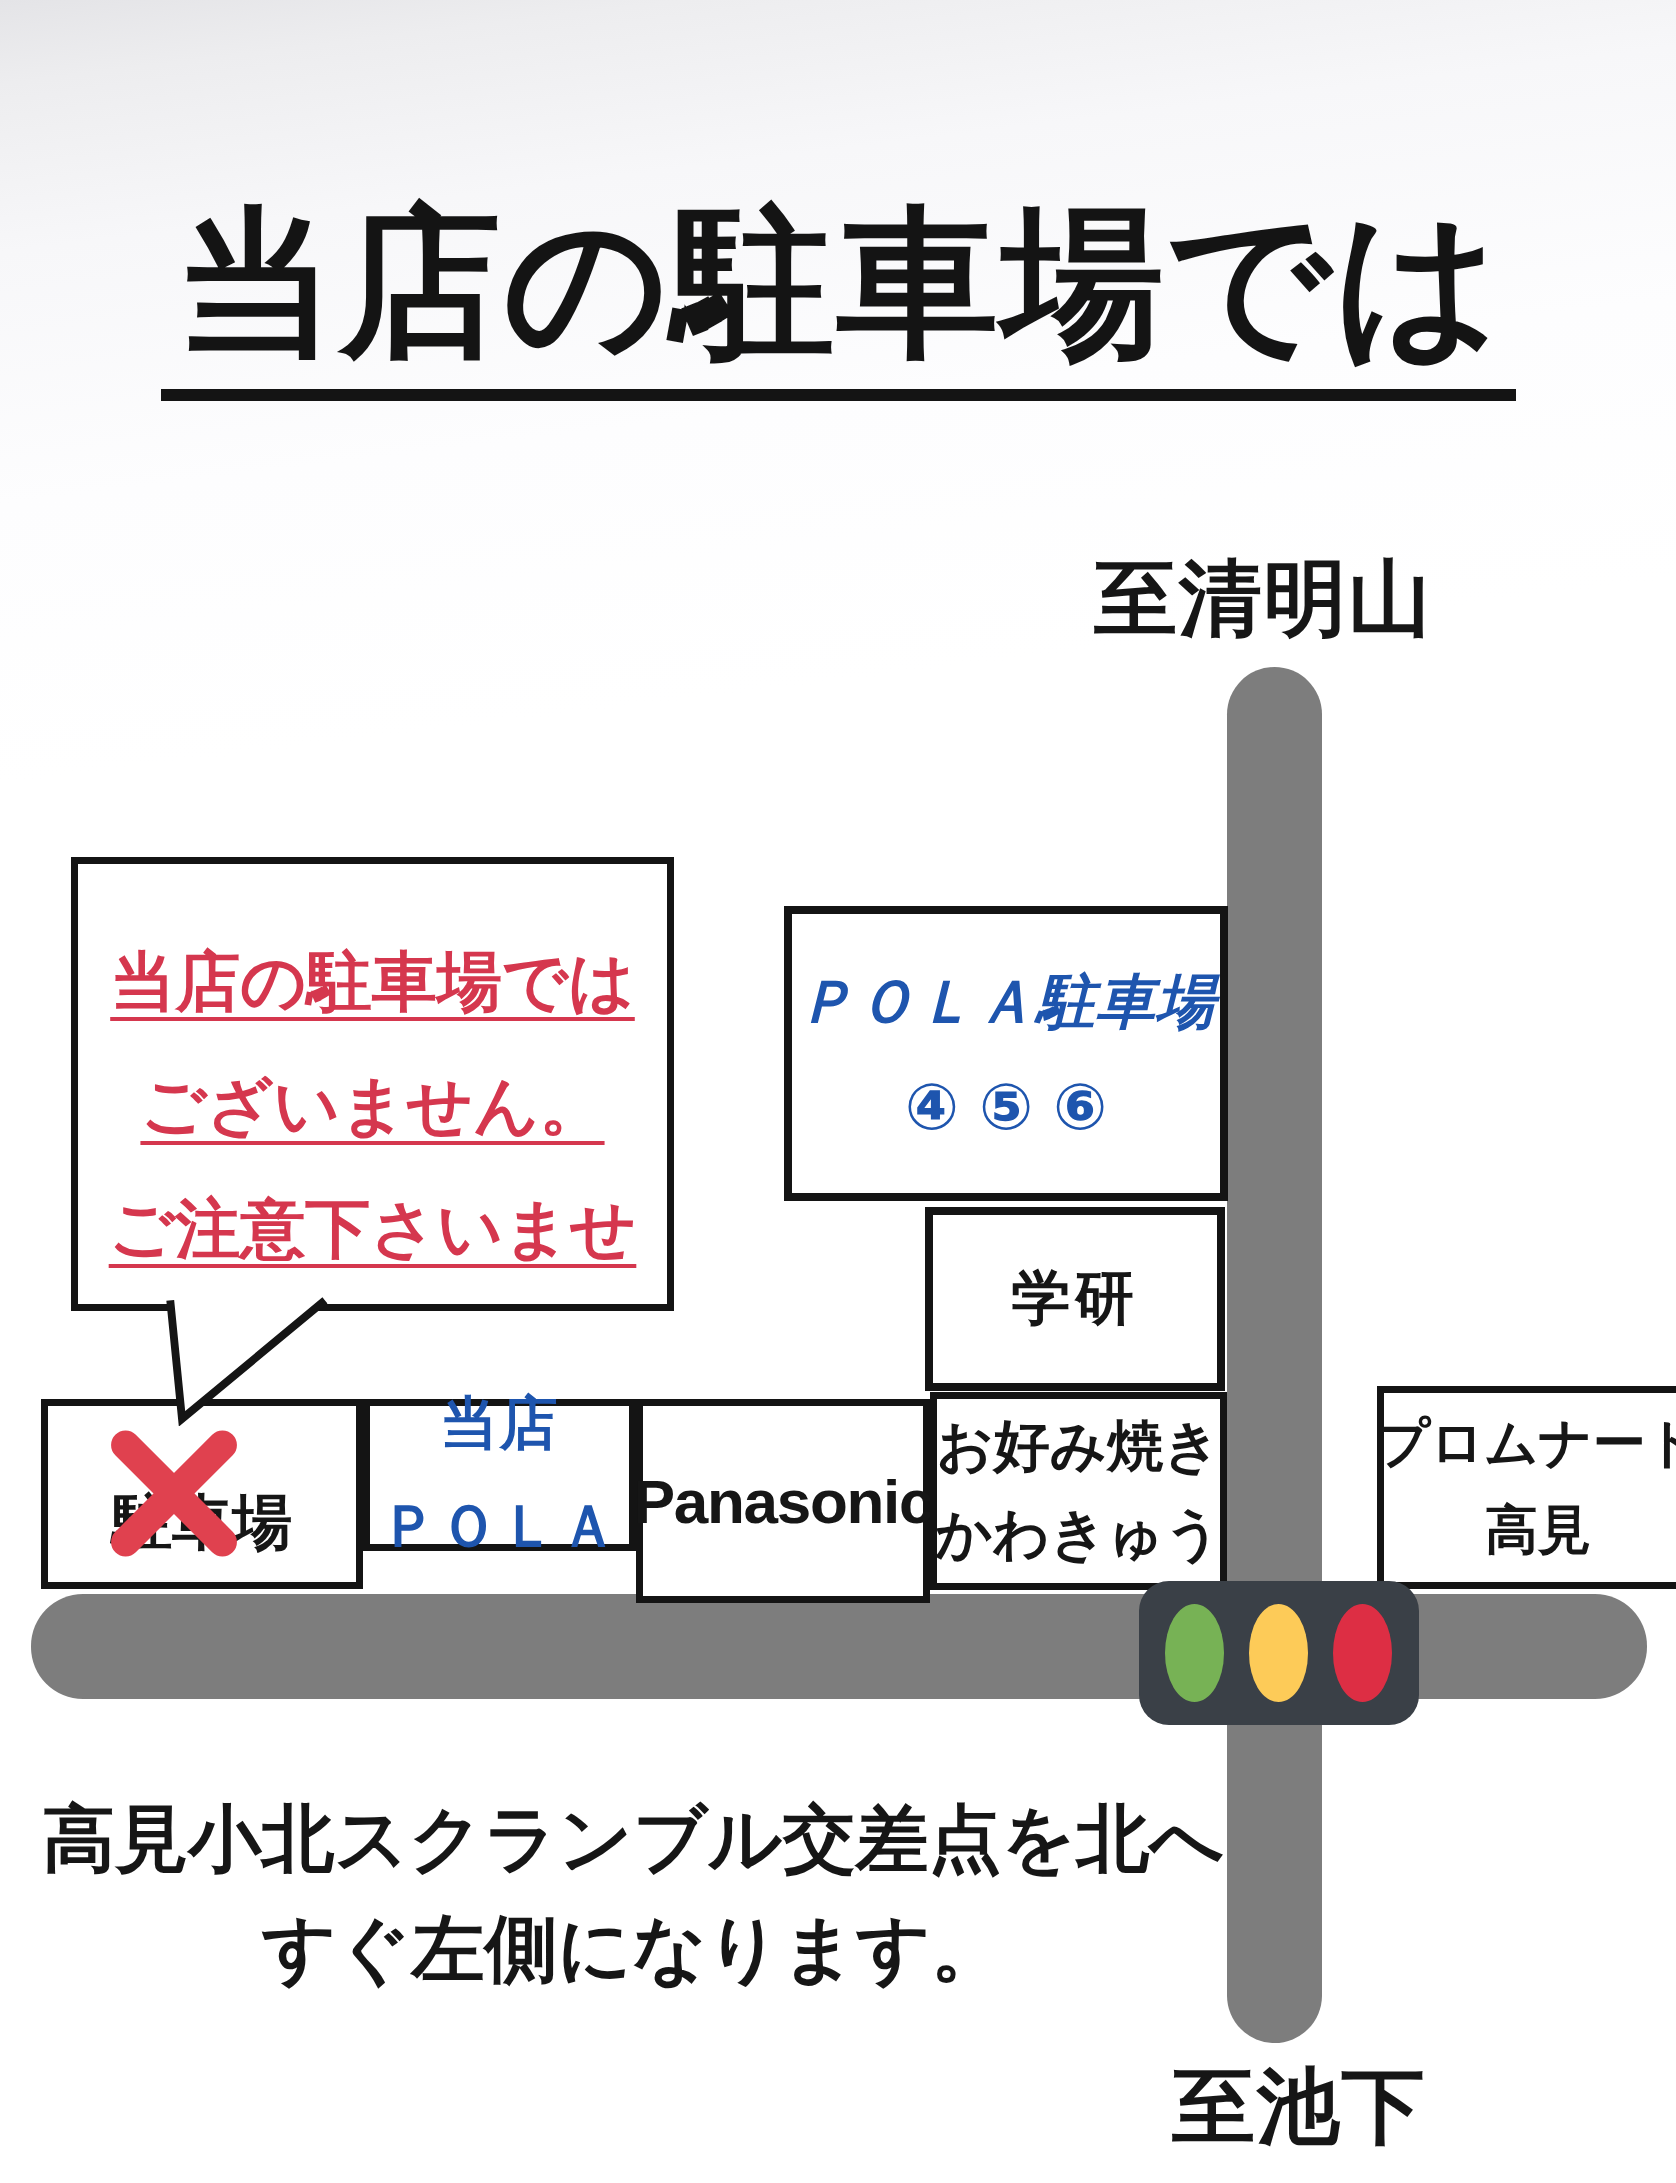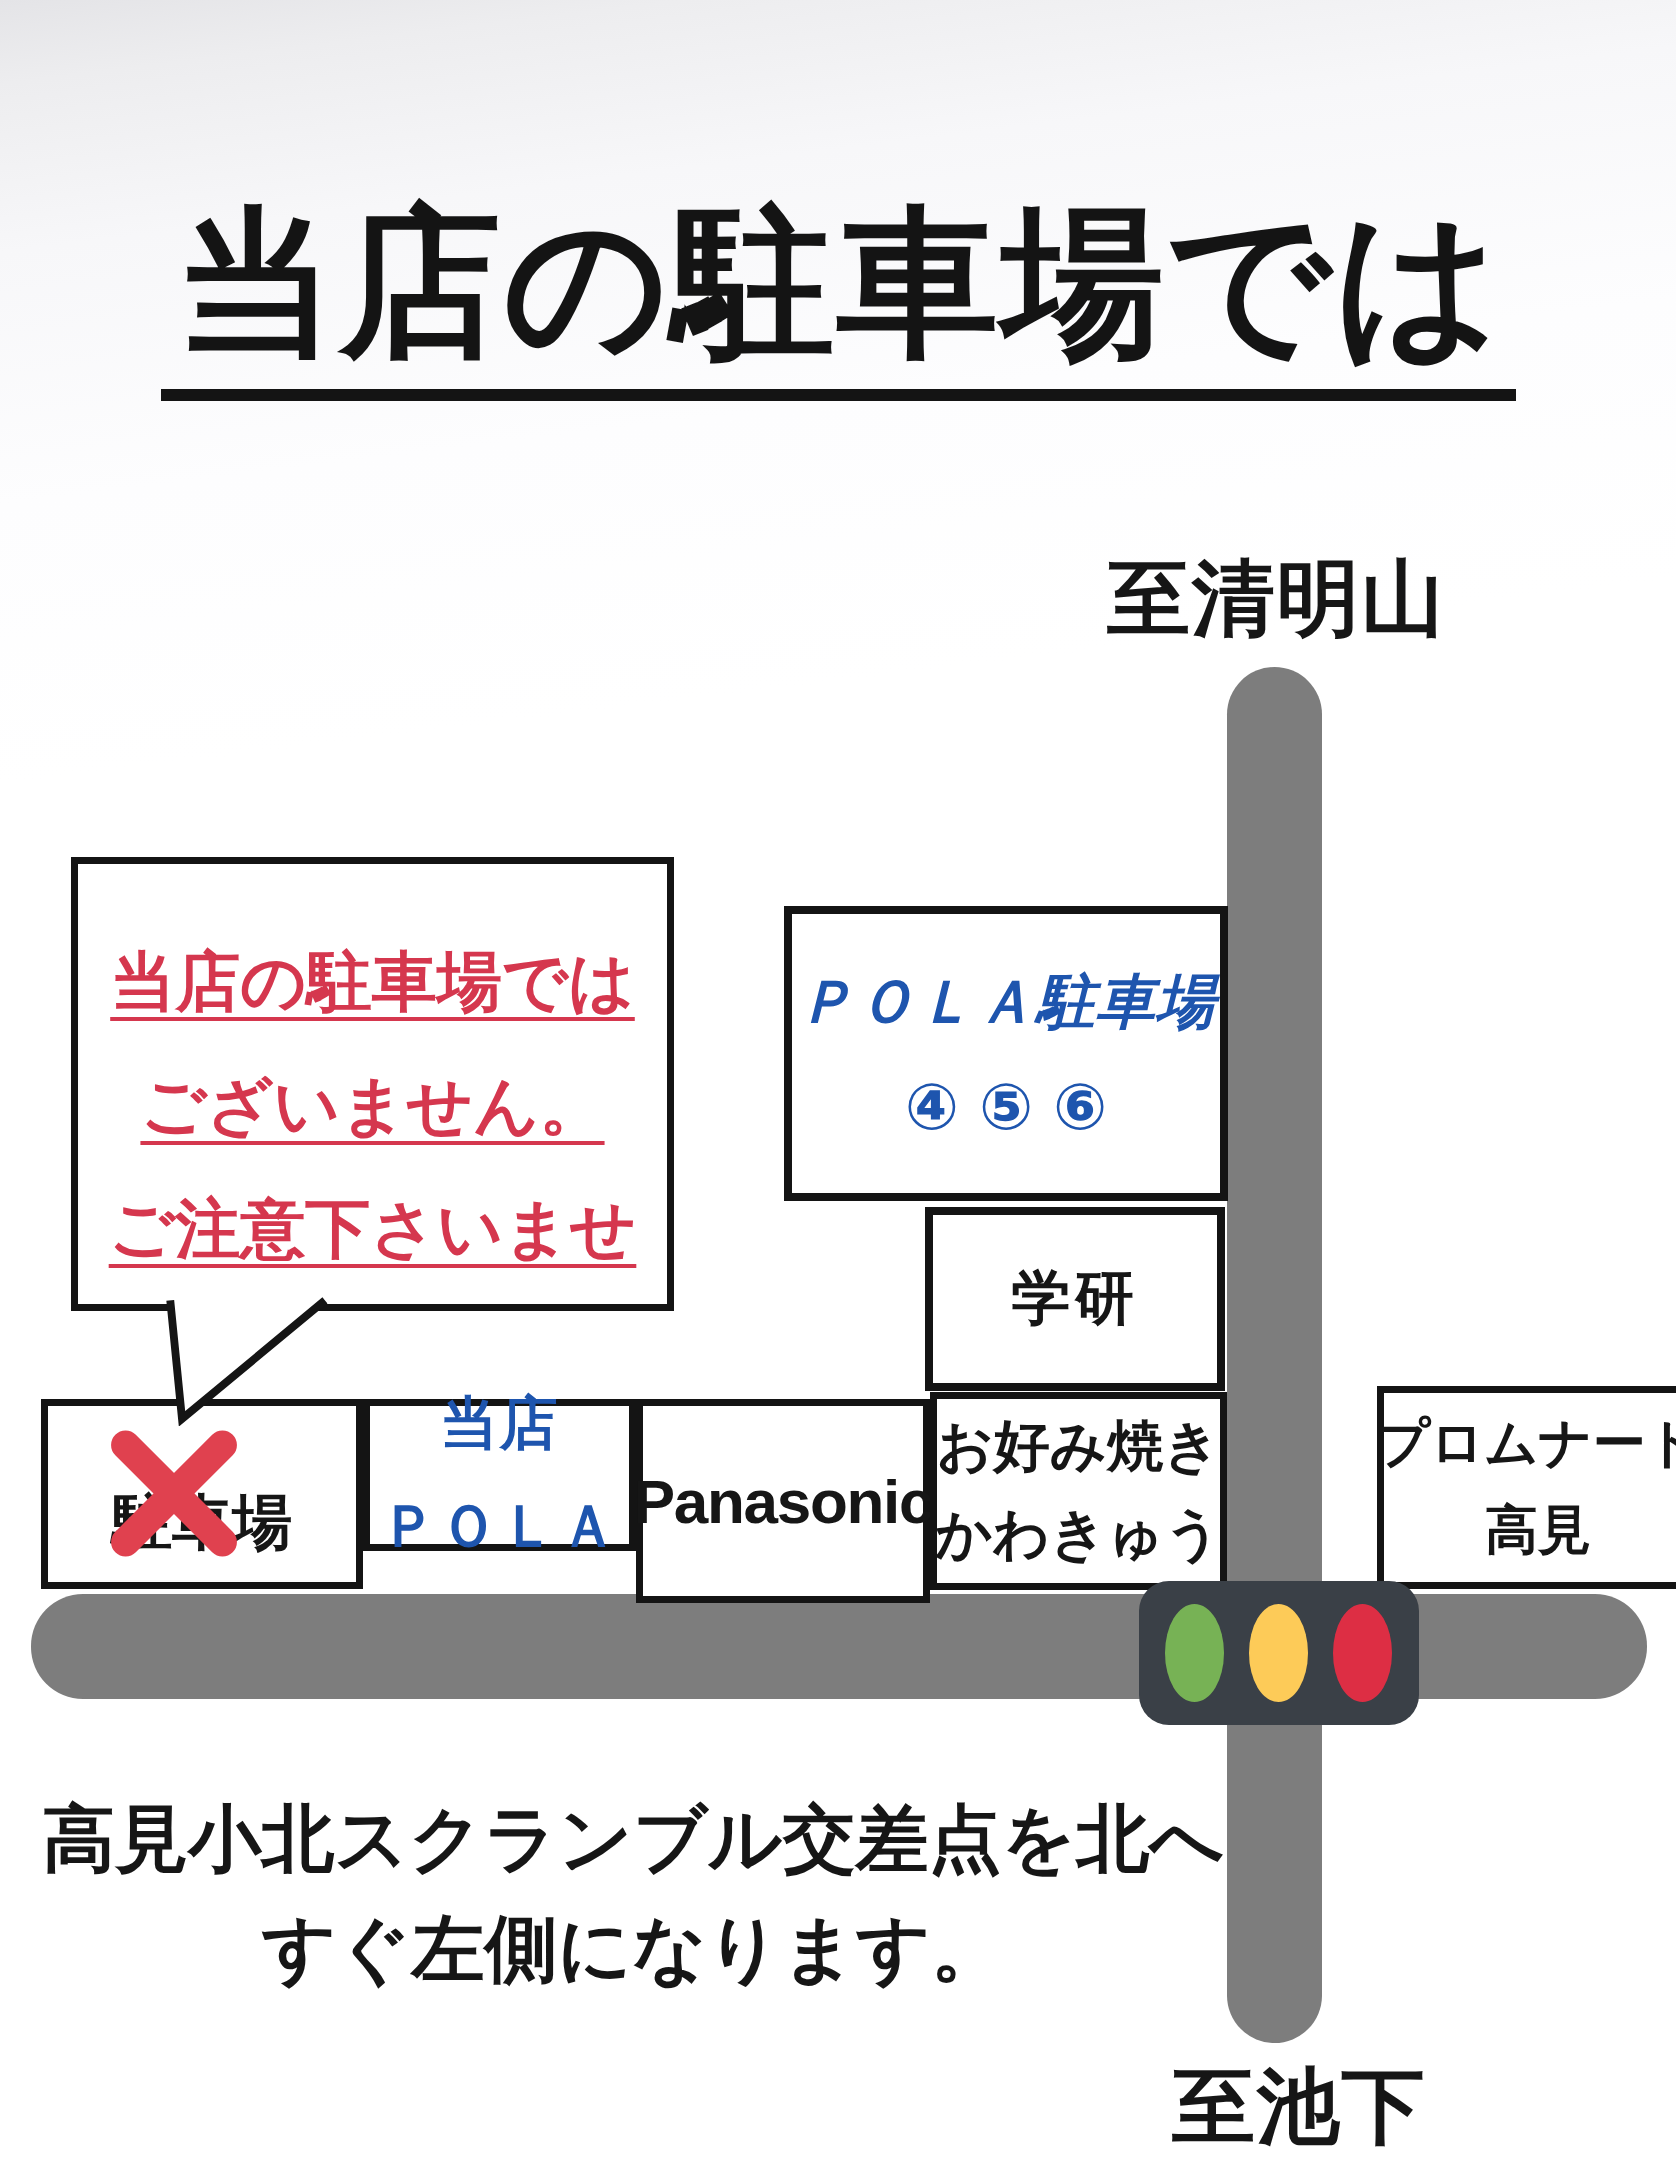--- a/index.html
+++ b/index.html
@@ -19,21 +19,21 @@
     display:inline-block;
     font-size:162px;font-weight:900;letter-spacing:2.6px;line-height:1.18;
     color:#141414;
     padding:0 13px 9.6px 13px;
     border-bottom:12.2px solid #141414;
     white-space:nowrap;
   }
 
   
   .dir-label{font-size:83px;font-weight:800;letter-spacing:1.7px;color:#161616;white-space:nowrap;}
-  .north{left:1094px;top:544px;margin-left:13px;}
+  .north{left:1094px;top:544px;}
   .south{left:1172px;top:2052px;}
 
   
   .road{background:#7d7d7d;}
   .road.v{left:1227px;top:667px;width:95px;height:1376px;border-radius:48px;}
   .road.h{left:31px;top:1594px;width:1616px;height:105px;border-radius:52px;}
 
   
   .box{
     position:absolute;background:#ffffff;border:7.9px solid #141414;

